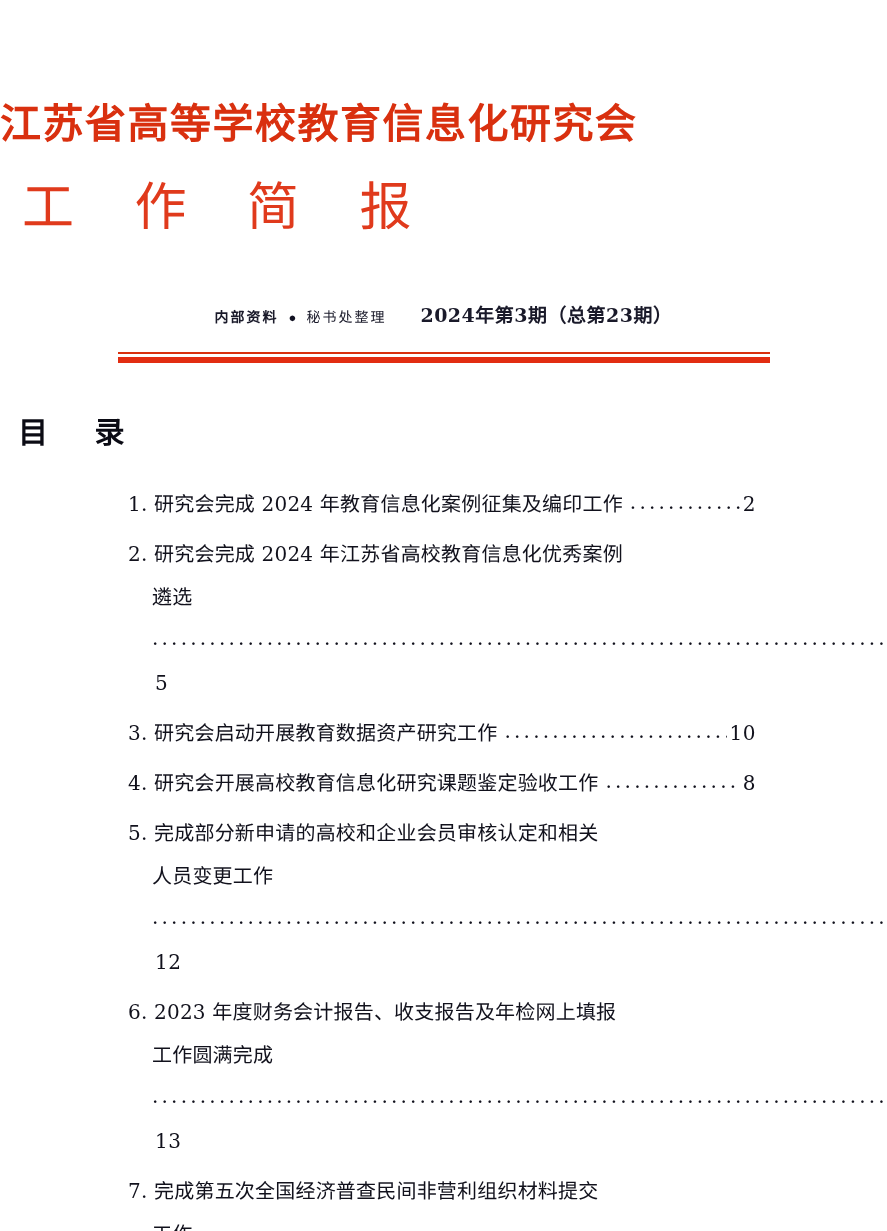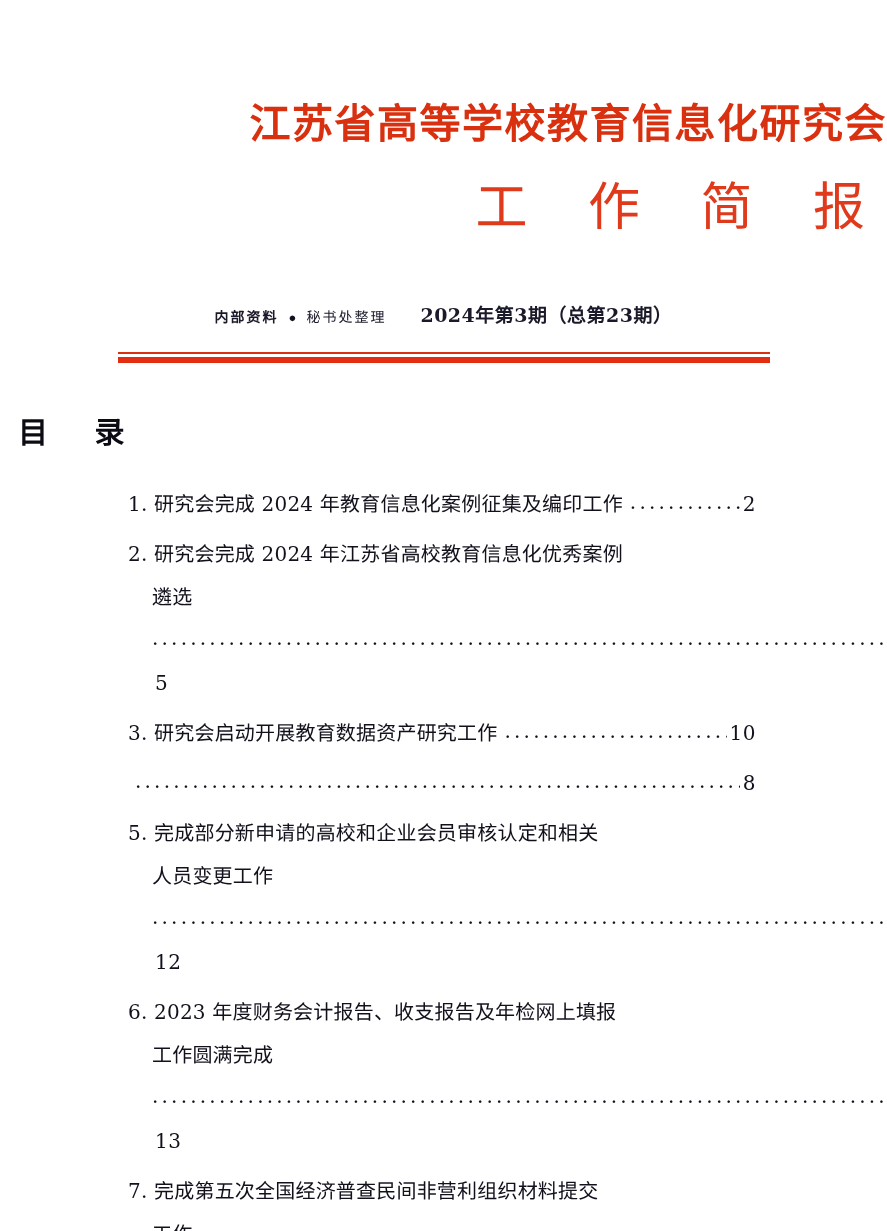--- a/index.html
+++ b/index.html
@@ -22,22 +22,21 @@
     inset: 0;
     background: #ffffff;
   }
 
   
   .masthead {
     position: absolute;
     left: 0;
     right: 0;
     top: 104px;
-    text-align: right;
-    padding-left: 25px;
+    text-align: left;
   }
   .masthead-title {
     font-family: "DejaVu Serif", "Liberation Serif", serif;
     font-size: 41px;
     font-weight: 700;
     letter-spacing: 1.5px;
     line-height: 1;
     color: #d9300f;
     white-space: nowrap;
   }
@@ -227,20 +226,21 @@
       <div class="toc-entry">
         <div class="toc-line">
           <span class="toc-label">3. 研究会启动开展教育数据资产研究工作</span>
           <span class="toc-gap"></span>
           <span class="toc-leader">........................................................................................................................</span>
           <span class="toc-page">10</span>
         </div>
       </div>
       <div class="toc-entry">
         <div class="toc-line">
+          <span class="toc-label">4. 研究会开展高校教育信息化研究课题鉴定验收工作</span>
           <span class="toc-gap"></span>
           <span class="toc-leader">........................................................................................................................</span>
           <span class="toc-page">8</span>
         </div>
       </div>
       <div class="toc-entry">
         <div class="toc-line no-leader">
           <span class="toc-label">5. 完成部分新申请的高校和企业会员审核认定和相关</span>
           <span class="toc-gap"></span>
           <span class="toc-leader">........................................................................................................................</span>

